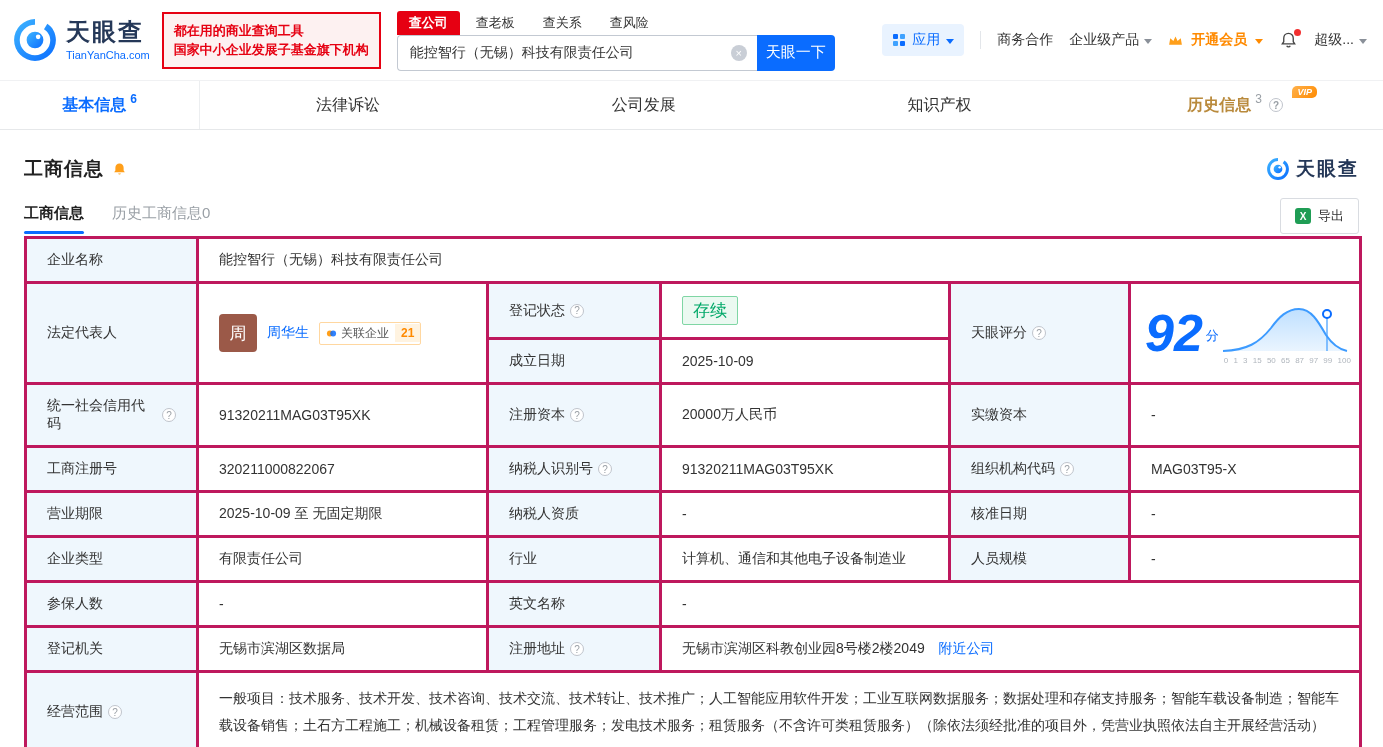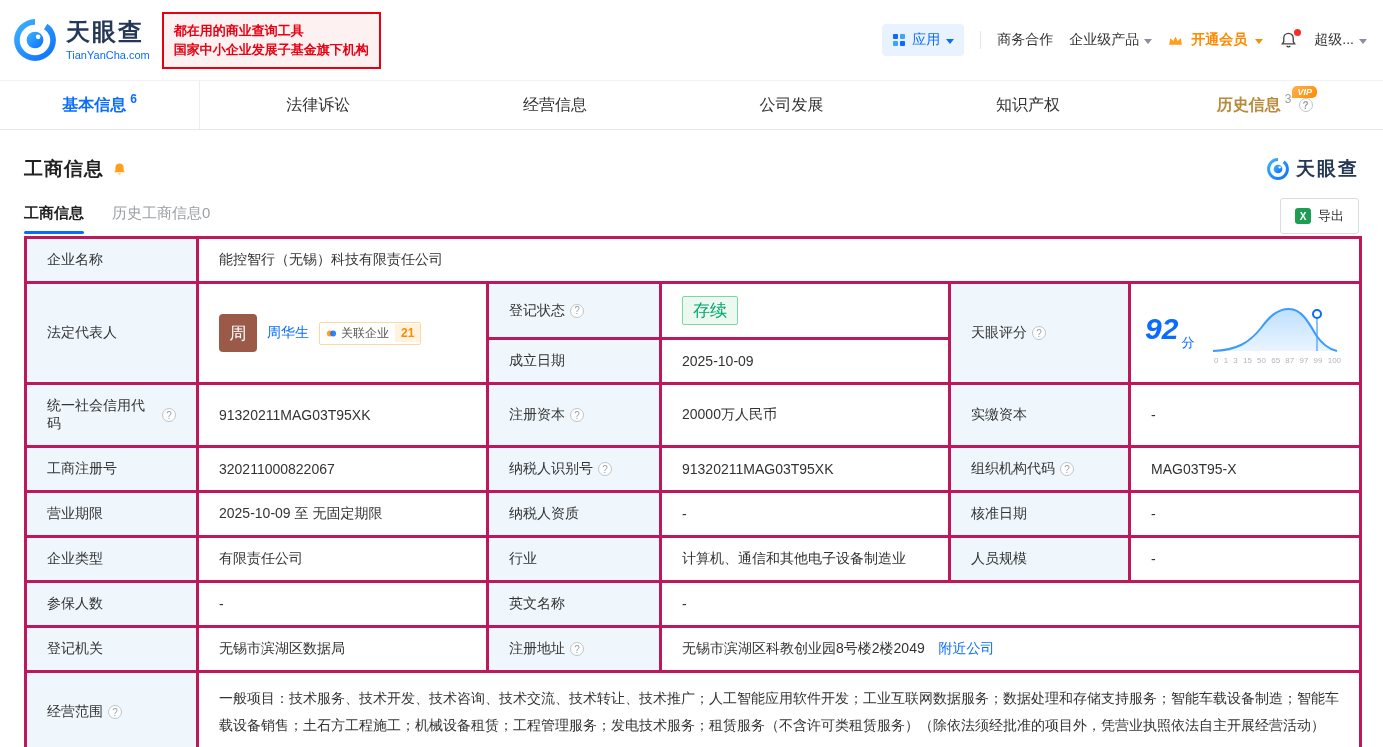--- a/index.html
+++ b/index.html
@@ -82,21 +82,21 @@
   .rep-cell { display:flex; align-items:center; gap:10px; }
   .avatar { width:38px; height:38px; background:#9b5948; color:#fff; font-size:17px; border-radius:4px;
             display:flex; align-items:center; justify-content:center; cursor:pointer; flex:0 0 auto; }
   .rep-name { color:#0a6cff; cursor:pointer; }
   .rel-badge { display:inline-flex; align-items:center; border:1px solid #ffd7a0; border-radius:2px;
                font-size:12px; cursor:pointer; overflow:hidden; background:#fff; }
   .rel-left { display:inline-flex; align-items:center; gap:4px; padding:2px 6px; color:#555; }
   .rel-count { background:#fff3e0; color:#ff8a00; padding:2px 6px; font-weight:700; }
   .score-cell { display:flex; align-items:center; justify-content:space-between; padding-right:4px; }
   .score-num-wrap { display:flex; align-items:flex-start; }
-  .score-num { font-size:30px; font-weight:800; font-style:italic; color:#0a6cff; line-height:1; }
+  .score-num { font-size:52px; font-weight:800; font-style:italic; color:#0a6cff; line-height:1; }
   .score-unit { font-size:13px; color:#0a6cff; margin:20px 0 0 3px; }
   .score-chart { width:132px;text-align:right; }
   .axis { font-size:8px; color:#b0b6bd; word-spacing:3px; margin-top:-2px; white-space:nowrap; }
   .addr-link { color:#0a6cff; margin-left:10px; cursor:pointer; }
   .scope { line-height:1.95; }
   .bottom-strip { height:12px; background:#f4f5f7; margin-top:10px; }
 </style>
 </head>
 <body>
 
@@ -119,20 +119,35 @@
         <span class="logo-cn">天眼查</span>
         <span class="logo-en">TianYanCha.com</span>
       </div>
     </div>
 
     <div class="slogan">
       <div>都在用的商业查询工具</div>
       <div>国家中小企业发展子基金旗下机构</div>
     </div>
 
+    <div class="search-area">
+      <div class="search-tabs">
+        <span class="stab active">查公司</span>
+        <span class="stab">查老板</span>
+        <span class="stab">查关系</span>
+        <span class="stab">查风险</span>
+      </div>
+      <div class="search-row">
+        <div class="search-box">
+          <input class="search-input" value="能控智行（无锡）科技有限责任公司" style="">
+          <span class="clear-btn">×</span>
+        </div>
+        <button class="search-btn">天眼一下</button>
+      </div>
+    </div>
 
     <nav class="topnav">
       <span class="apps-btn">
         <svg width="14" height="14" viewBox="0 0 14 14">
           <rect x="1" y="1" width="5" height="5" rx="1" fill="#0a6cff"></rect>
           <rect x="8" y="1" width="5" height="5" rx="1" fill="#3fa2ff"></rect>
           <rect x="1" y="8" width="5" height="5" rx="1" fill="#3fa2ff"></rect>
           <rect x="8" y="8" width="5" height="5" rx="1" fill="#0a6cff"></rect>
         </svg>
         <span>应用</span>
@@ -167,23 +182,20 @@
     </nav>
   </header>
 
   <nav class="main-tabs">
     <div class="mtab active">
       <span>基本信息</span>
       <span class="mtab-count">6</span>
     </div>
     <div class="mtab">
       <span>法律诉讼</span>
-    </div>
-    <div class="mtab">
-      <span>经营信息</span>
     </div>
     <div class="mtab">
       <span>公司发展</span>
     </div>
     <div class="mtab">
       <span>知识产权</span>
     </div>
     <div class="mtab history">
       <span class="vip-tag">VIP</span>
       <span>历史信息</span>

